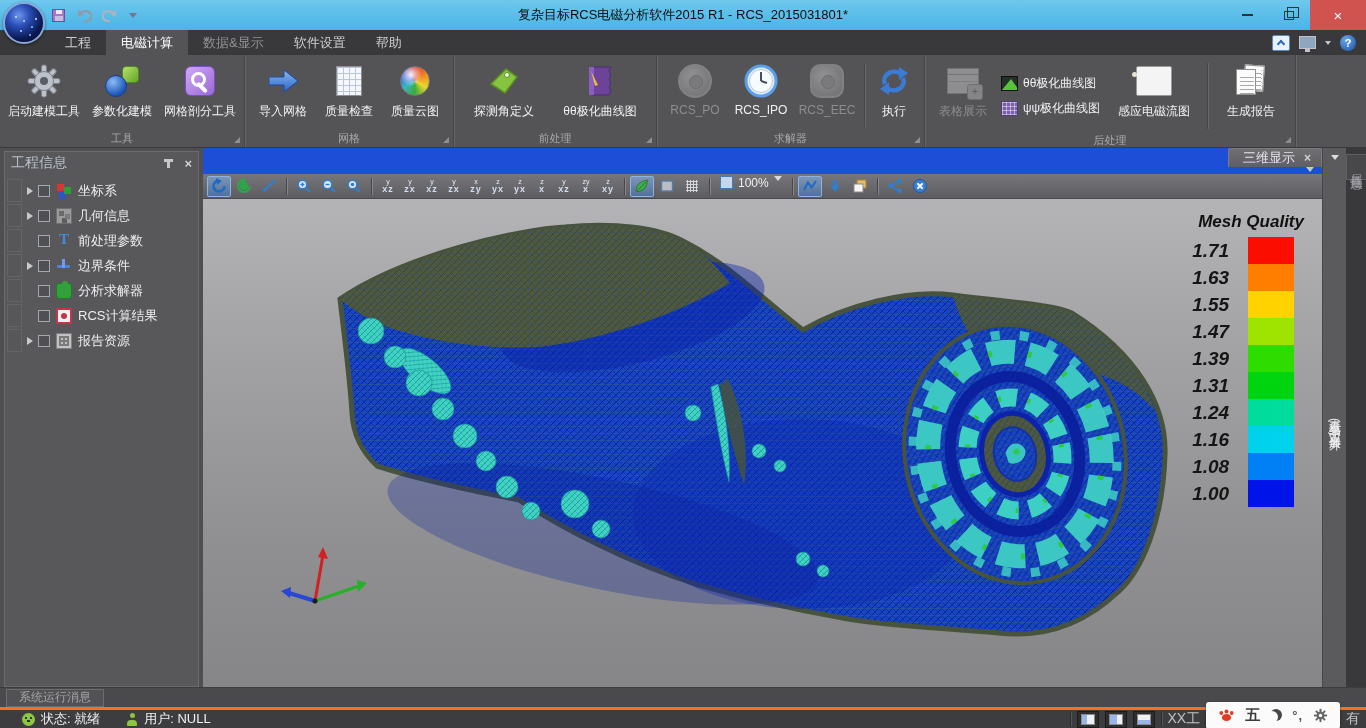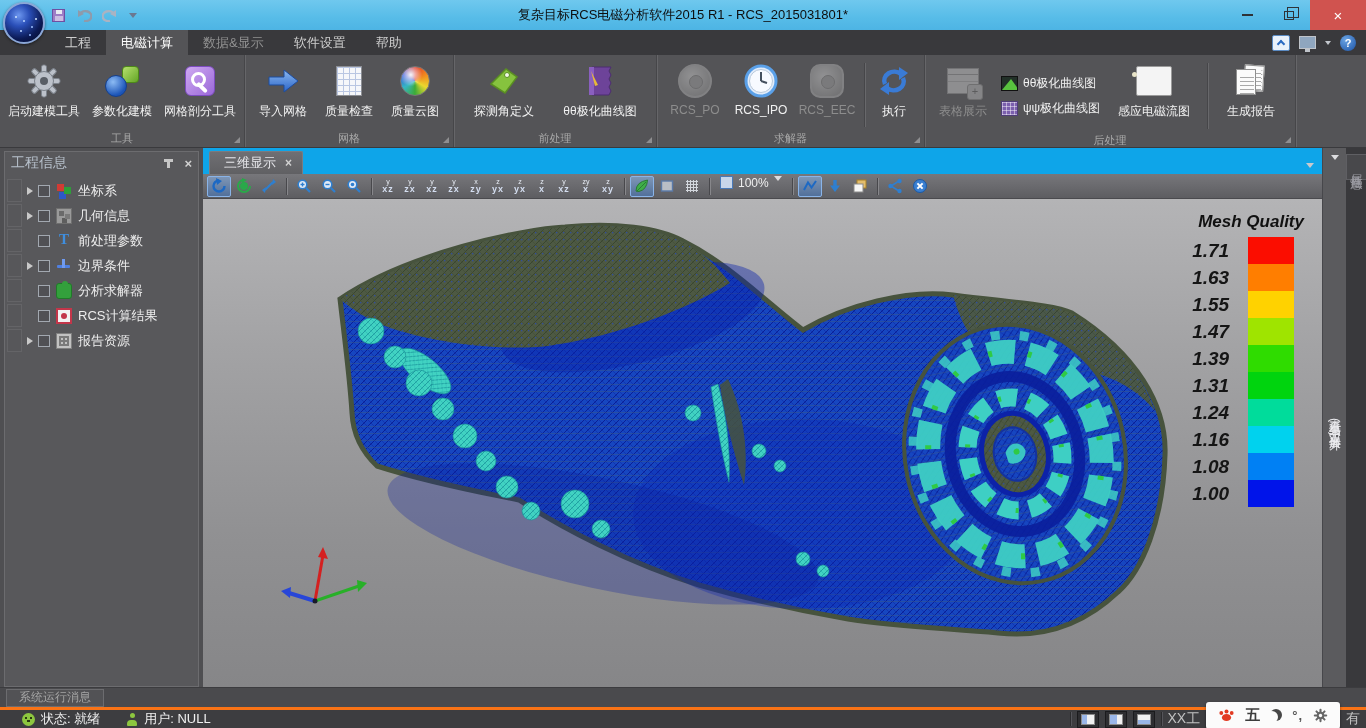--- a/index.html
+++ b/index.html
@@ -116,21 +116,21 @@
   .ticon-boundary::after { content:""; position:absolute; left:6px; top:1px; width:3px; height:9px; background:#6f9af0; }
   .ticon-solver { background:#33a03c; border-radius:3px; border:1px solid #207a28; }
   .ticon-solver::before { content:""; position:absolute; left:5px; top:-3px; width:6px; height:6px; border-radius:50%; background:#33a03c; }
   .ticon-result { border:2px solid #c3364a; background:#f2f2f2; }
   .ticon-result::before { content:""; position:absolute; left:3px; top:3px; width:6px; height:6px; border-radius:50%; background:#c3364a; }
   .ticon-report { background:#c2c2c2; border:1px solid #808080; }
   .ticon-report::before { content:""; position:absolute; left:2px; top:2px; width:10px; height:10px;
     background-image:linear-gradient(90deg,#7a7a7a 2px, transparent 2px), linear-gradient(#7a7a7a 2px, transparent 2px); background-size:4px 4px; }
 
   .center-col { width:1119px; display:flex; flex-direction:column; }
-  .vp-tabbar { height:26px; background:#0ea5e9; display:flex; align-items:flex-end; }
+  .vp-tabbar { height:26px; background:#1d4ed8; display:flex; align-items:flex-end;flex-direction:column; }
   .vp-tab { margin-left:6px; height:23px; display:flex; align-items:center; gap:9px; padding:0 10px 0 14px;
     background:linear-gradient(#6f6f73,#606063); border:1px solid #7b7b7f; border-bottom:none; border-radius:2px 2px 0 0;
     font-size:13px; color:#e6e6ea; }
   .vp-tab .x-icon { font-size:12px; }
   .tabbar-caret { margin-left:auto; margin-right:8px; margin-bottom:6px; }
 
   .vp-toolbar { height:25px; background:linear-gradient(#77777b,#5d5d61); border-bottom:1px solid #4a4a4e; display:flex; align-items:center; padding:0 4px; gap:1px; }
   .tbtn { min-width:24px; height:21px; display:flex; align-items:center; justify-content:center; border:1px solid transparent; border-radius:2px; }
   .tbtn.sel { background:linear-gradient(#7e96b6,#52709a); border-color:#8ab4e8; }
   .tsep { width:1px; height:17px; background:#48484c; box-shadow:1px 0 0 #87878b; margin:0 4px; }

